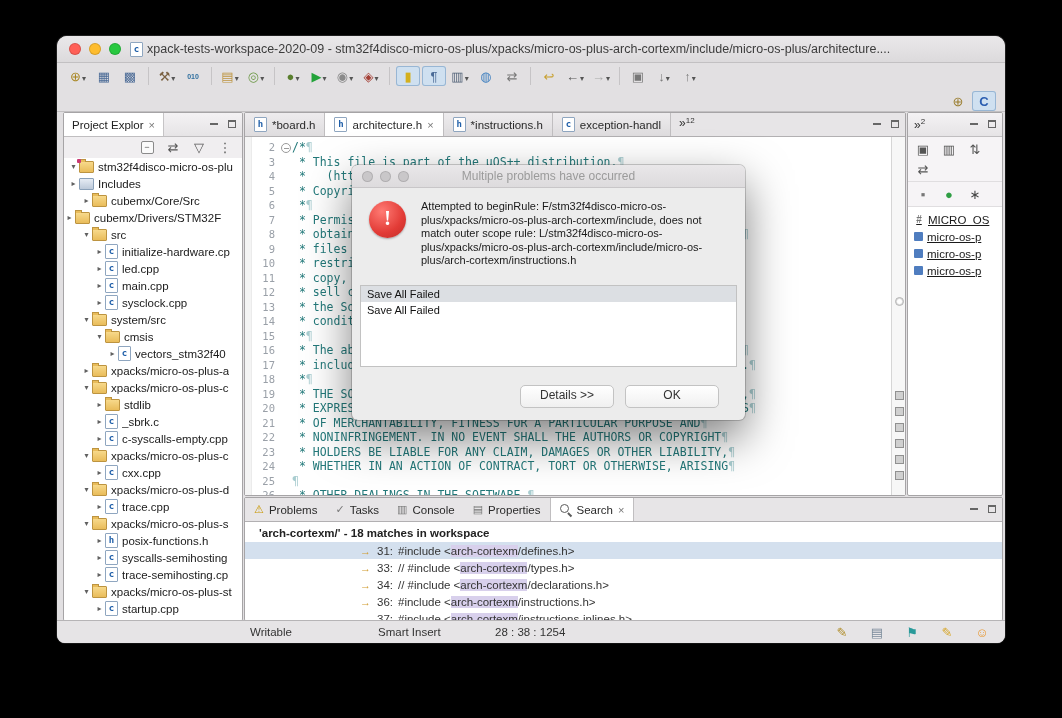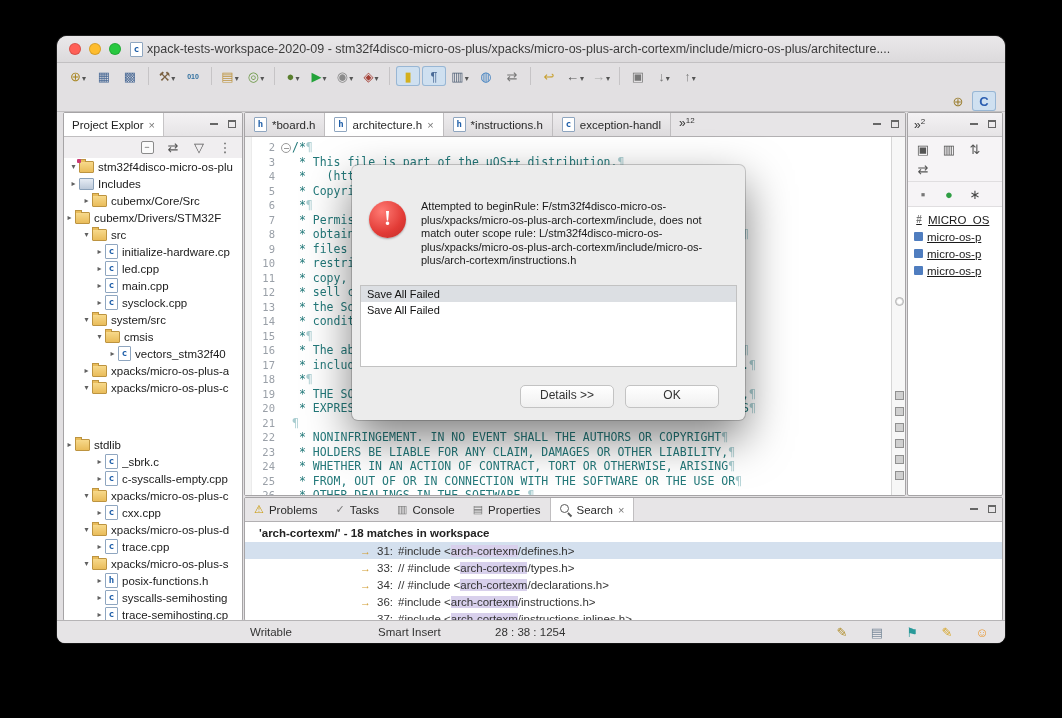--- a/index.html
+++ b/index.html
@@ -346,21 +346,21 @@
           <div class="trow" style="padding-left: 17px;">
             <span class="arrow closed"></span>
             <span class="fi fi-folder"></span>
             <span class="tlabel">xpacks/micro-os-plus-a</span>
           </div>
           <div class="trow" style="padding-left: 17px;">
             <span class="arrow open"></span>
             <span class="fi fi-folder"></span>
             <span class="tlabel">xpacks/micro-os-plus-c</span>
           </div>
-          <div class="trow" style=" margin-top: 40px;">
+          <div class="trow" style="padding-left: 30px;">
             <span class="arrow closed"></span>
             <span class="fi fi-folder"></span>
             <span class="tlabel">stdlib</span>
           </div>
           <div class="trow" style="padding-left: 30px;">
             <span class="arrow closed"></span>
             <span class="fif">
               <span class="ltr">c</span>
             </span>
             <span class="tlabel">_sbrk.c</span>
@@ -587,20 +587,21 @@
             </div>
             <div class="cl">
               <span class="ln">20</span>
               <span class="fold"></span>
               <span class="code"> * EXPRESS OR IMPLIED, INCLUDING BUT NOT LIMITED TO THE WARRANTIES</span>
               <span class="eol">¶</span>
             </div>
             <div class="cl">
               <span class="ln">21</span>
               <span class="fold"></span>
+              <span class="code"> * OF MERCHANTABILITY, FITNESS FOR A PARTICULAR PURPOSE AND</span>
               <span class="eol">¶</span>
             </div>
             <div class="cl">
               <span class="ln">22</span>
               <span class="fold"></span>
               <span class="code"> * NONINFRINGEMENT. IN NO EVENT SHALL THE AUTHORS OR COPYRIGHT</span>
               <span class="eol">¶</span>
             </div>
             <div class="cl">
               <span class="ln">23</span>
@@ -610,21 +611,20 @@
             </div>
             <div class="cl">
               <span class="ln">24</span>
               <span class="fold"></span>
               <span class="code"> * WHETHER IN AN ACTION OF CONTRACT, TORT OR OTHERWISE, ARISING</span>
               <span class="eol">¶</span>
             </div>
             <div class="cl">
               <span class="ln">25</span>
               <span class="fold"></span>
-              <span class="code"> * FROM, OUT OF OR IN CONNECTION WITH THE SOFTWARE OR THE USE OR</span>
               <span class="eol">¶</span>
             </div>
             <div class="cl">
               <span class="ln">26</span>
               <span class="fold"></span>
               <span class="code"> * OTHER DEALINGS IN THE SOFTWARE.</span>
               <span class="eol">¶</span>
             </div>
           </div>
         <div class="ruler" id="editor-ruler">
@@ -805,20 +805,26 @@
           <span class="tbi">
             <span class="glyph" style="color: rgb(215, 166, 42);">✎</span>
           </span>
           <span class="tbi">
             <span class="glyph" style="color: rgb(232, 150, 46);">☺</span>
           </span>
         </span>
     </div>
 
     <div class="dialog">
+      <div class="dtitle">
+        <span class="ddot d1"></span>
+        <span class="ddot d2"></span>
+        <span class="ddot d3"></span>
+        <span>Multiple problems have occurred</span>
+      </div>
       <div class="derr"></div>
       <div class="dmsg">Attempted to beginRule: F/stm32f4disco-micro-os-plus/xpacks/micro-os-plus-arch-cortexm/include, does not match outer scope rule: L/stm32f4disco-micro-os-plus/xpacks/micro-os-plus-arch-cortexm/include/micro-os-plus/arch-cortexm/instructions.h</div>
       <div class="dlist" id="dialog-list">
           <div class="dlrow selected">Save All Failed</div>
           <div class="dlrow">Save All Failed</div>
         </div>
       <div class="dbtn" id="details-btn">Details &gt;&gt;</div>
       <div class="dbtn" id="ok-btn">OK</div>
     </div>
 

